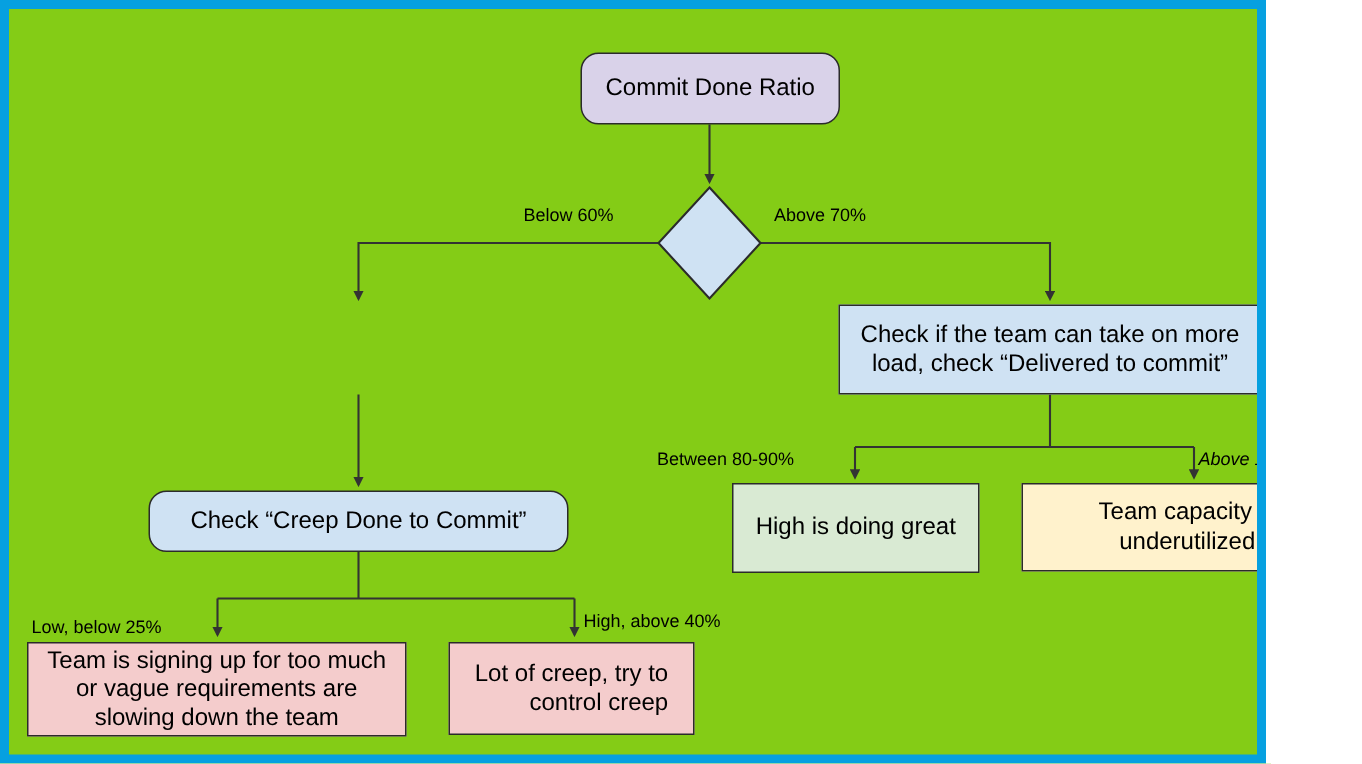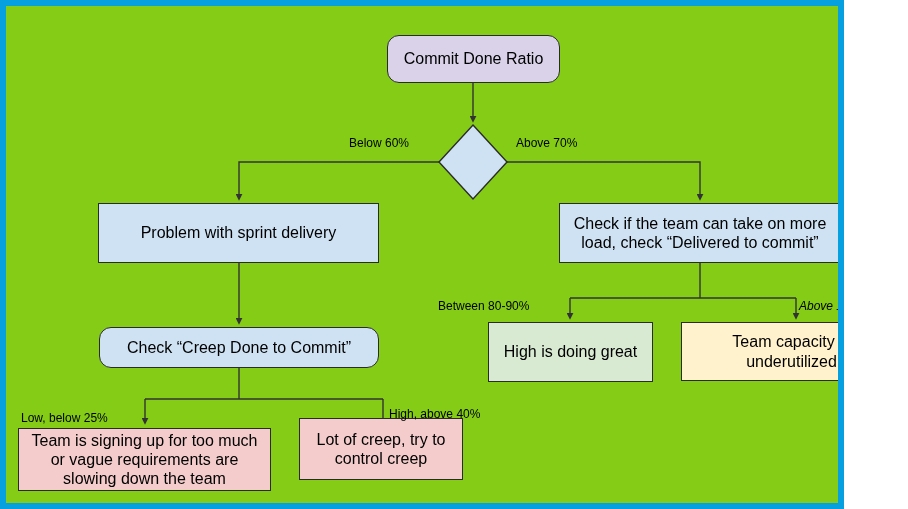--- a/index.html
+++ b/index.html
@@ -68,40 +68,37 @@
       <path d="M139,393 V417" marker-end="url(#arrow)"></path>
       <path d="M377,393 V417" marker-end="url(#arrow)"></path>
     </g>
     <polygon points="467,119 501,156 467,193 433,156" stroke="#2b2b2b" stroke-width="1.4" fill="#cfe2f3"></polygon>
   </svg>
 
   <div class="node rounded" style="left: 381px; top: 29px; width: 173px; height: 48px; background-color: rgb(217, 210, 233);">
     <span class="lbl">Commit Done Ratio</span>
   </div>
 
-  <div class="node" style="left: 92px; top: 197px; width: 281px; height: 60px; background-color: rgb(207, 226, 243);">
-    <span class="lbl">Problem with sprint delivery</span>
-  </div>
 
   <div class="node" style="left: 553px; top: 197px; width: 282px; height: 60px; background-color: rgb(207, 226, 243);">
     <span class="lbl">Check if the team can take on more
 load, check “Delivered to commit”</span>
   </div>
 
   <div class="node" style="left: 12px; top: 422px; width: 253px; height: 63px; background-color: rgb(244, 204, 204);">
     <span class="lbl">Team is signing up for too much
 or vague requirements are
 slowing down the team</span>
   </div>
 
   <div class="node rounded" style="left: 93px; top: 321px; width: 280px; height: 41px; background-color: rgb(207, 226, 243);">
     <span class="lbl">Check “Creep Done to Commit”</span>
   </div>
 
-  <div class="node" style="left: 293px; top: 412px; width: 164px; height: 62px; background-color: rgb(244, 204, 204);">
+  <div class="node" style="left: 293px; top: 422px; width: 164px; height: 62px; background-color: rgb(244, 204, 204); text-align: right;">
     <span class="lbl">Lot of creep, try to
 control creep</span>
   </div>
 
   <div class="node" style="left: 482px; top: 316px; width: 165px; height: 60px; background-color: rgb(217, 234, 211);">
     <span class="lbl">High is doing great</span>
   </div>
 
   <div class="node" style="left: 675px; top: 316px; width: 221px; height: 59px; background-color: rgb(255, 242, 204);">
     <span class="lbl">Team capacity is

